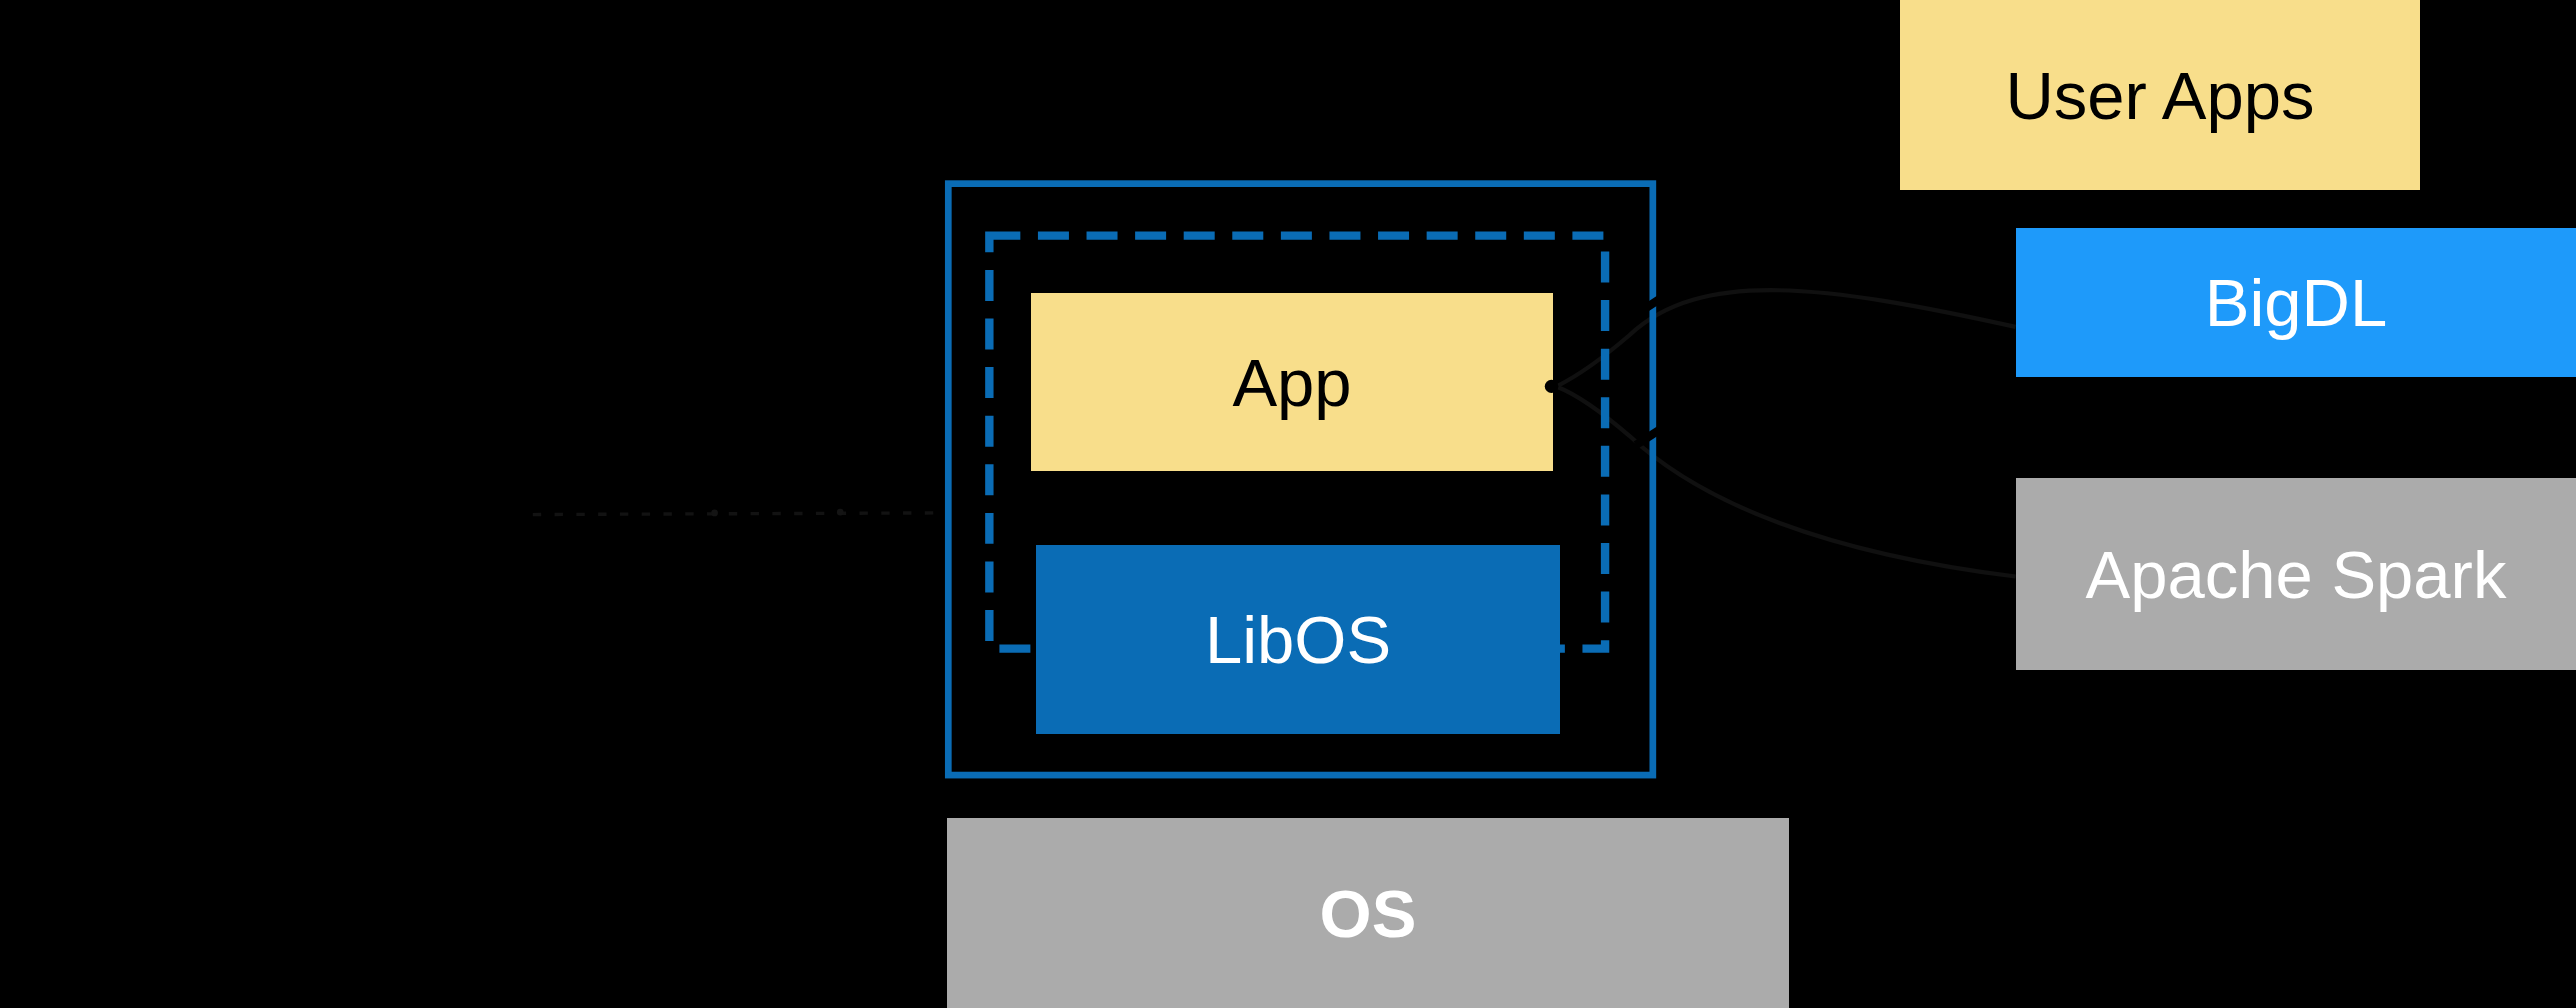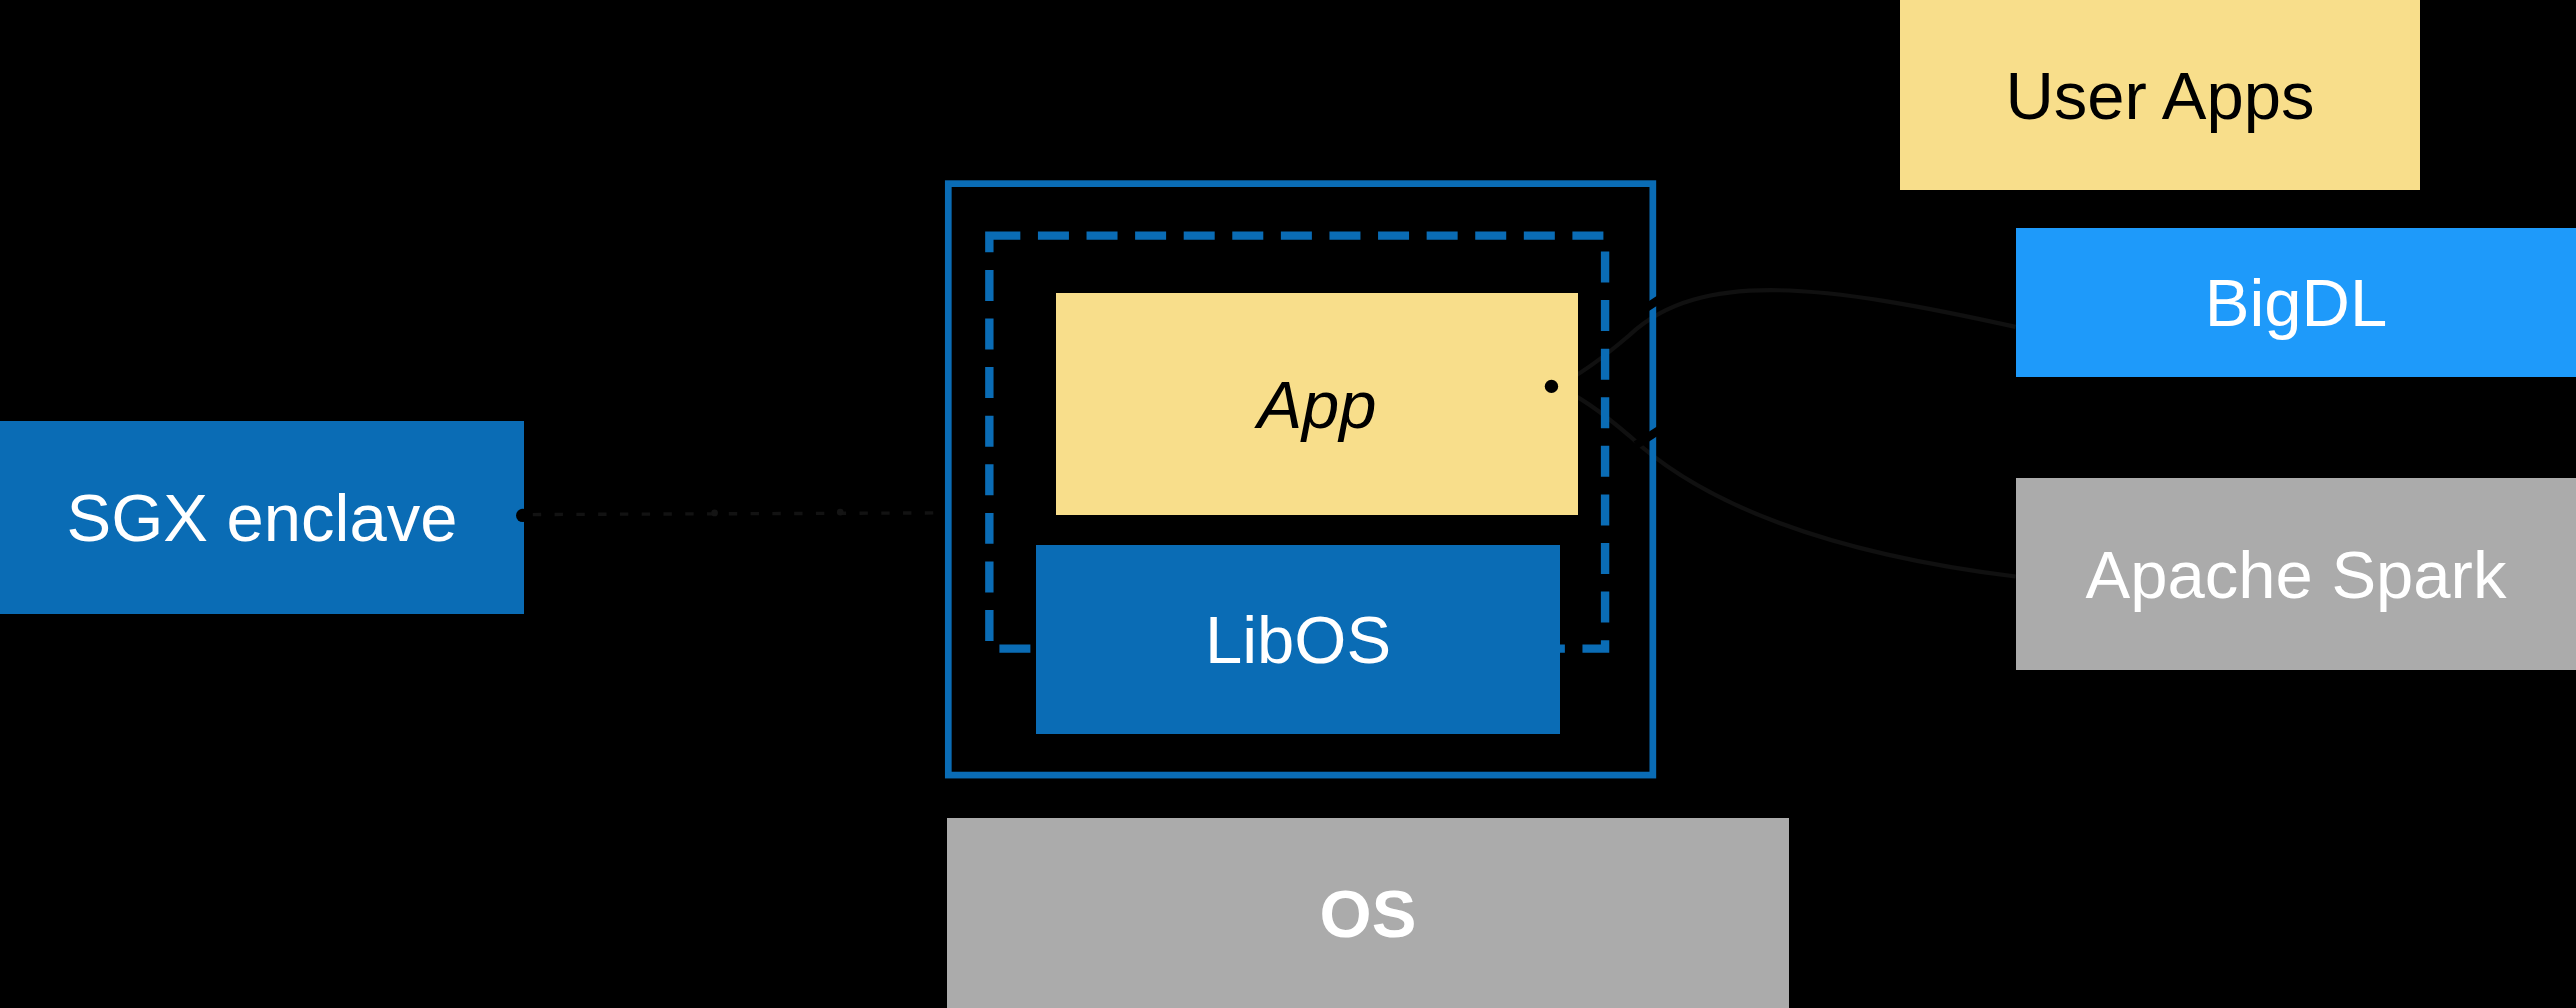--- a/index.html
+++ b/index.html
@@ -32,21 +32,21 @@
     line-height: 1;
     letter-spacing: 0px;
     white-space: nowrap;
   }
   .blue-fill   { background: var(--intel_blue); color: var(--white_text); }
   .gold-fill   { background: var(--gold);       color: var(--black_text); }
   .gray-fill   { background: var(--gray);       color: var(--white_text); }
   .azure-fill  { background: var(--azure);      color: var(--white_text); }
 
   #sgx-box    { left: 0px;    top: 421px; width: 524px; height: 193px; }
-  #app-box    { left: 1056px; top: 293px; width: 522px; height: 222px; font-style: italic; }
+  #app-box    { left: 1031px; top: 293px; width: 522px; height: 178px; }
   #libos-box  { left: 1036px; top: 545px; width: 524px; height: 189px; justify-content: center; }
   #os-box     { left: 947px; top: 818px; width: 842px; height: 190px; font-weight: bold; }
   #userapps-box { left: 1900px; top: 0px;   width: 520px; height: 190px; }
   #bigdl-box    { left: 2016px; top: 228px; width: 560px; height: 149px; }
   #spark-box    { left: 2016px; top: 478px; width: 560px; height: 192px; }
 </style>
 </head>
 <body>
 
 <div id="stage">
@@ -58,23 +58,20 @@
     <circle cx="1003" cy="611" r="4" fill="#141414"></circle>
 
     <path d="M 2406 390 C 2180 340, 2030 320, 1945 400 C 1910 430, 1880 450, 1860 460" stroke="#101010" stroke-width="5" fill="none"></path>
     <path d="M 2406 688 C 2180 660, 2030 600, 1945 520 C 1910 490, 1880 470, 1860 462" stroke="#101010" stroke-width="5" fill="none"></path>
 
     <rect x="1132" y="219" width="841" height="706" fill="none" stroke="#0a6cb5" stroke-width="8"></rect>
 
     <rect x="1181" y="281" width="735" height="493" fill="none" stroke="#0a6cb5" stroke-width="10" stroke-dasharray="37 21"></rect>
   </svg>
 
-  <div class="box blue-fill" id="sgx-box">
-    <span>SGX enclave</span>
-  </div>
 
   <div class="box gold-fill" id="app-box">
     <span>App</span>
   </div>
 
   <div class="box blue-fill" id="libos-box">
     <span>LibOS</span>
   </div>
 
   <div class="box gray-fill" id="os-box">

